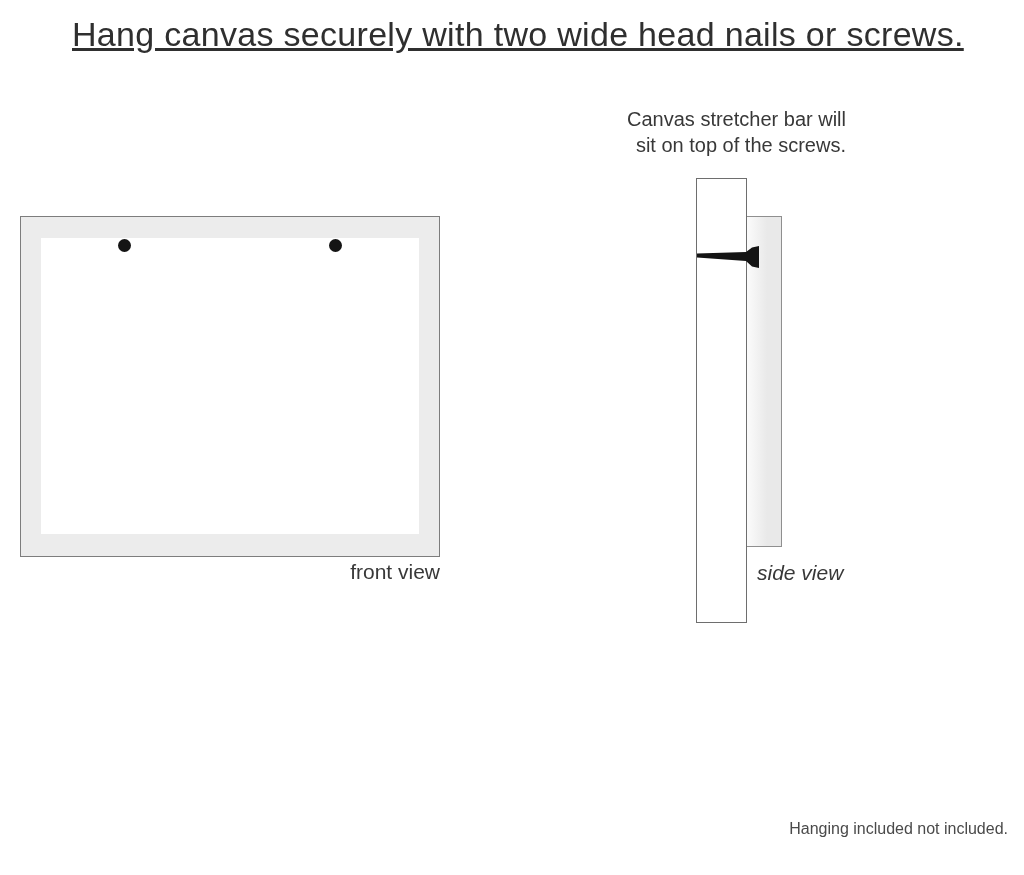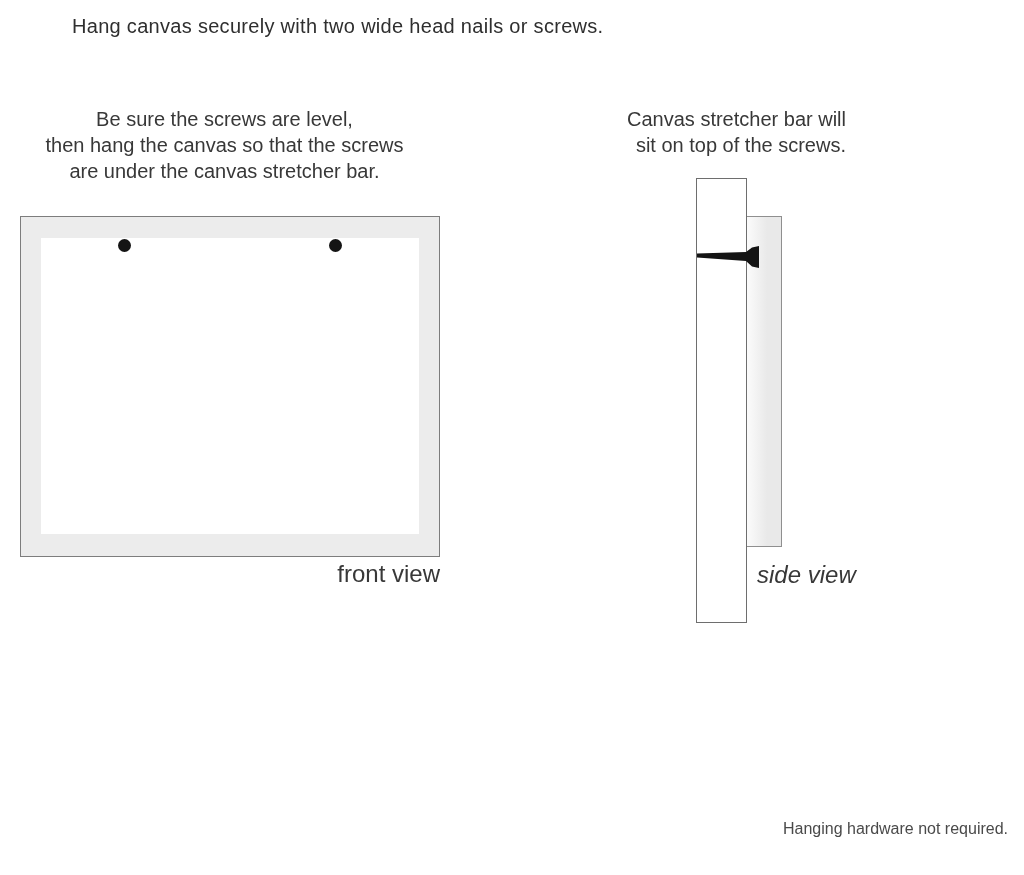--- a/index.html
+++ b/index.html
@@ -19,24 +19,25 @@
     width:1024px;
     height:875px;
     background:var(--background);
     font-family:"Liberation Sans", sans-serif;
     overflow:hidden;
   }
   .title{
     position:absolute;
     left:72px;
     top:15px;
-    font-size:20px;
+    font-size:34px;
     letter-spacing:0.3px;
     color:var(--title_text);
     white-space:nowrap;
+    text-decoration:underline;
   }
   .instr{
     position:absolute;
     text-align:center;
     font-size:20px;
     line-height:26px;
     color:var(--body_text);
   }
   .instr-left{ left:12px; top:106px; width:425px; }
   .instr-right{ left:558px; top:106px; width:288px;text-align:right; }
@@ -63,21 +64,21 @@
     position:absolute;
     width:13px;
     height:13px;
     border-radius:50%;
     background:var(--nail_black);
   }
   .dot-left{ left:97px; top:22px; }
   .dot-right{ left:308px; top:22px; }
   .view-label{
     position:absolute;
-    font-size:24px;
+    font-size:21px;
     color:var(--body_text);
     white-space:nowrap;
   }
   .front-label{
     left:20px;
     top:560px;
     width:420px;
     text-align:right;
   }
 
@@ -123,25 +124,20 @@
     color:var(--footnote_text);
   }
 </style>
 </head>
 <body>
 
 <div class="page">
 
   <div class="title">Hang canvas securely with two wide head nails or screws.</div>
 
-  <div class="instr instr-left">
-    <div>Be sure the screws are level,</div>
-    <div>then hang the canvas so that the screws</div>
-    <div>are under the canvas stretcher bar.</div>
-  </div>
 
   <div class="instr instr-right">
     <div>Canvas stretcher bar will</div>
     <div>sit on top of the screws.</div>
   </div>
 
   <div class="canvas-frame">
     <div class="canvas-face"></div>
     <span class="dot dot-left"></span>
     <span class="dot dot-right"></span>
@@ -149,16 +145,16 @@
   <div class="view-label front-label">front view</div>
 
   <div class="canvas-side"></div>
   <div class="wall-bar"></div>
   <svg class="nail" viewBox="0 0 70 30" xmlns="http://www.w3.org/2000/svg">
     <polygon points="3,11.5 52,10 58,5.5 65,4 65,26 58,24.5 52,19 3,15.5" style="fill:var(--nail_black)"></polygon>
   </svg>
   <div class="view-label side-label">side view</div>
 
   <div class="footnote">
-    <div>Hanging hardware not required.</div>
+    <div>Hanging included not included.</div>
   </div>
 
 </div>
 
 </body></html>

